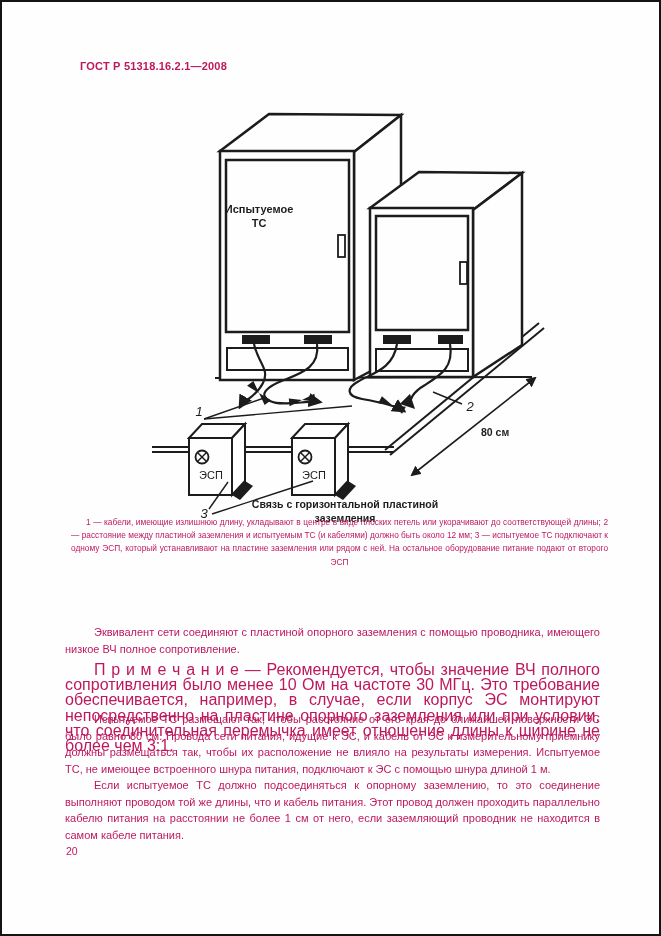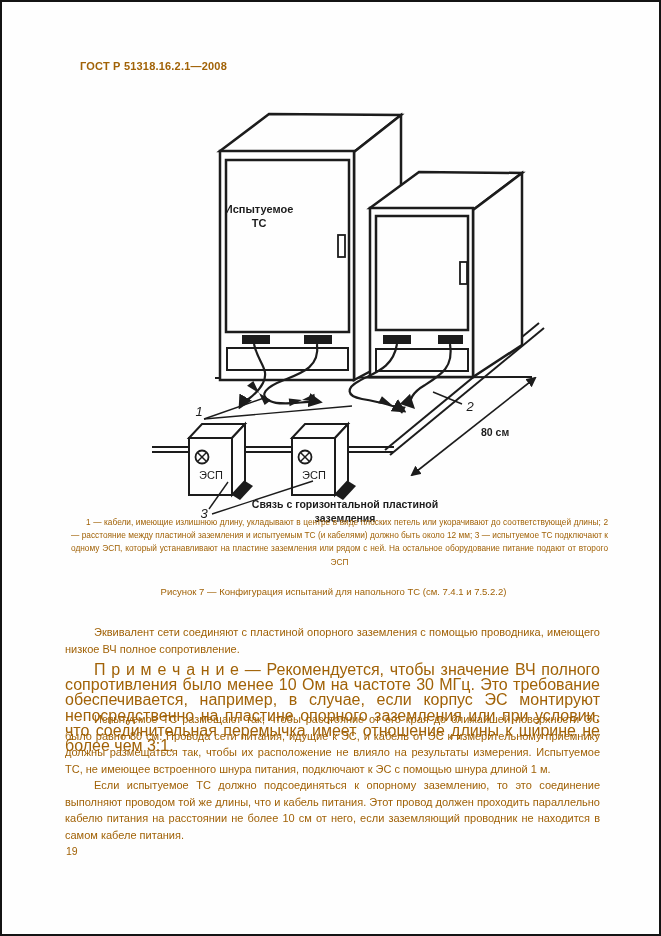--- a/index.html
+++ b/index.html
@@ -3,21 +3,21 @@
 <meta charset="utf-8">
 <style>
   html,body{margin:0;padding:0;background:#777;}
   .page{
     position:relative;
     width:661px;height:936px;
     background:#fefefe;
     border:2px solid #141414;
     box-sizing:border-box;
     font-family:"Liberation Sans","DejaVu Sans",sans-serif;
-    color:#a16207;
+    color:#be185d;
     overflow:hidden;
   }
   .doc-header{
     position:absolute;left:78px;top:58px;
     font-size:11px;font-weight:bold;letter-spacing:.2px;
   }
   .figure-wrap{position:absolute;left:60px;top:103px;width:600px;height:430px;}
   svg text{font-family:"Liberation Sans","DejaVu Sans",sans-serif;fill:#1c1c1c;}
   .fig-footnote{
     position:absolute;left:63px;top:514px;width:537px;
@@ -142,28 +142,27 @@
       </g>
       <text x="142" y="413" font-size="13" font-style="italic" text-anchor="middle">3</text>
 
       <text x="283" y="403" font-size="10.5" font-weight="600" text-anchor="middle">Связь с горизонтальной пластиной</text>
       <text x="283" y="417" font-size="10.5" font-weight="600" text-anchor="middle">заземления</text>
     </svg>
   </div>
 
   <div class="fig-footnote">1 — кабели, имеющие излишнюю длину, укладывают в центре в виде плоских петель или укорачивают до соответствующей длины; 2 — расстояние между пластиной заземления и испытуемым ТС (и кабелями) должно быть около 12 мм; 3 — испытуемое ТС подключают к одному ЭСП, который устанавливают на пластине  заземления или рядом с ней. На остальное оборудование питание подают от второго ЭСП</div>
 
-  <div class="fig-caption">Рисунок 7 — Конфигурация испытаний для напольного ТС (см. 7.4.1 и 7.5.2.2)</div>
 
   <div class="body-text p1">
     <p>Эквивалент сети соединяют с пластиной опорного заземления с помощью проводника, имеющего низкое ВЧ полное сопротивление.</p>
   </div>
 
   <div class="note">П р и м е ч а н и е — Рекомендуется, чтобы значение ВЧ полного сопротивления было менее 10 Ом на частоте 30 МГц. Это требование обеспечивается, например, в случае, если корпус ЭС монтируют непосредственно на пластине опорного заземления или при условии, что соединительная перемычка имеет отношение длины к ширине не более чем 3:1.</div>
 
   <div class="body-text p23">
     <p>Испытуемое ТС размещают так, чтобы расстояние от его края до ближайшей поверхности ЭС было равно 80 см. Провода сети питания, идущие к ЭС, и кабель от ЭС к измерительному приемнику должны размещаться так, чтобы их расположение не влияло на результаты измерения. Испытуемое ТС, не имеющее встроенного шнура питания, подключают к ЭС с помощью шнура длиной 1 м.</p>
-    <p>Если испытуемое ТС должно подсоединяться к опорному заземлению, то это соединение выполняют проводом той же длины, что и кабель питания. Этот провод должен проходить параллельно кабелю питания на расстоянии не более 10 см от него, если заземляющий проводник не находится в самом кабеле питания.</p>
+    <p>Если испытуемое ТС должно подсоединяться к опорному заземлению, то это соединение выполняют проводом той же длины, что и кабель питания. Этот провод должен проходить параллельно кабелю питания на расстоянии не более 1 см от него, если заземляющий проводник не находится в самом кабеле питания.</p>
   </div>
 
-  <div class="page-number">19</div>
+  <div class="page-number">20</div>
 
 </div>
 
 </body></html>

